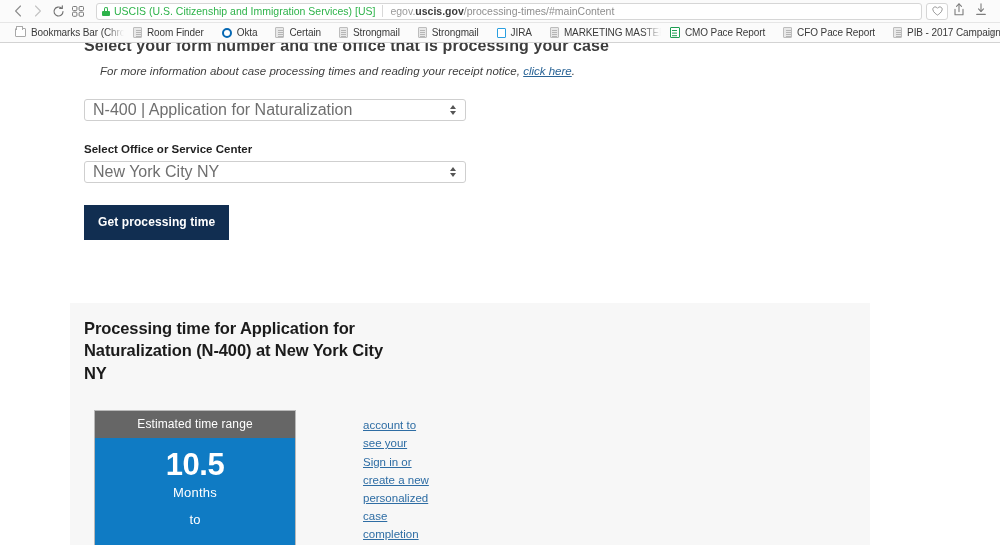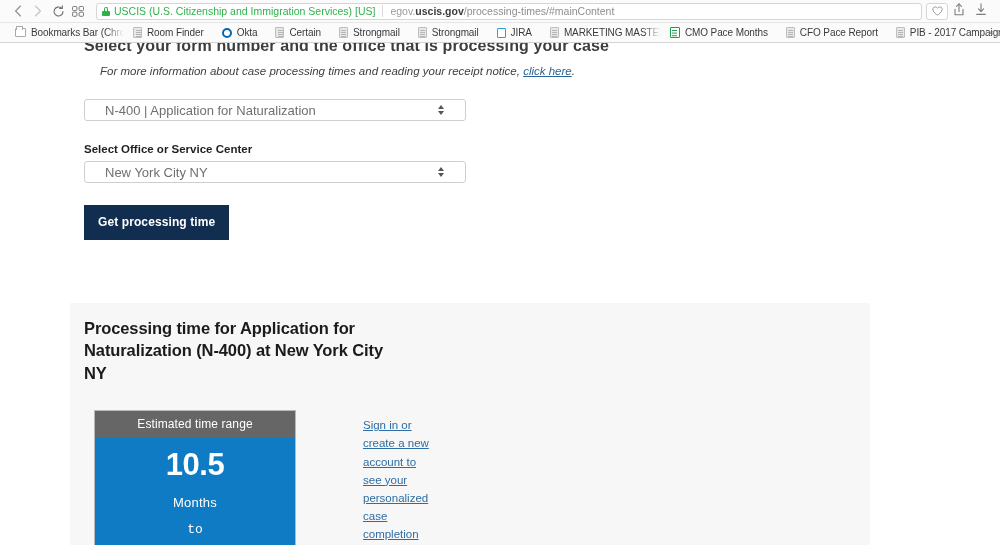--- a/index.html
+++ b/index.html
@@ -257,22 +257,22 @@
     margin-bottom: 6px;
   }
   .select-box {
     width: 382px;
     height: 22px;
     border: 1px solid #cfcfcf;
     border-radius: 3px;
     background: #ffffff;
     display: flex;
     align-items: center;
-    padding: 0 20px;
-    font-size: 13px;
+    padding: 0 8px;
+    font-size: 16px;
     color: #6f6f6f;
     position: relative;
   }
   .select-box .val { flex: 1; white-space: nowrap; overflow: hidden; }
   .stepper {
     width: 9px; height: 14px;
     display: flex; flex-direction: column; justify-content: center;
     align-items: center;
     flex: none;
   }
@@ -344,27 +344,26 @@
     color: #ffffff;
   }
   .big-num {
     font-size: 31px;
     font-weight: 700;
     line-height: 0.98;
     letter-spacing: -0.5px;
   }
   .unit {
     font-size: 13px;
-    margin-top: 14px;
+    margin-top: 4px;
     letter-spacing: 0.2px;
   }
   .to-word {
     font-size: 13px;
     margin: 12px 0 10px 0;
-    font-family: Liberation Mono, monospace;
   }
 
   #card-links {
     padding-left: 67px;
     padding-top: 6px;
     width: 140px;
   }
   #card-links a {
     display: block;
     color: #2e6da4;
@@ -510,21 +509,21 @@
       <span class="bm-icon">
           <span class="ico-page"></span>
         </span>
       <span class="bm-label">MARKETING MASTER</span>
     </div>
 
     <div class="bookmark">
       <span class="bm-icon">
           <span class="ico-sheet"></span>
         </span>
-      <span class="bm-label">CMO Pace Months</span>
+      <span class="bm-label">CMO Pace Report</span>
     </div>
 
     <div class="bookmark">
       <span class="bm-icon">
           <span class="ico-page"></span>
         </span>
       <span class="bm-label">CFO Pace Report</span>
     </div>
 
     <div class="bookmark">
@@ -579,22 +578,22 @@
           <div id="time-card-header">Estimated time range</div>
           <div id="time-card-body">
             <div class="big-num">10.5</div>
             <div class="unit">Months</div>
             <div class="to-word">to</div>
 
           </div>
         </div>
 
         <div id="card-links">
+          <a href="#">account to see your</a>
           <a href="#">Sign in or create a new</a>
-          <a href="#">account to see your</a>
           <a href="#">personalized case</a>
           <a href="#">completion time</a>
         </div>
       </div>
     </div>
 
   </div>
 </div>
 
 </body></html>

